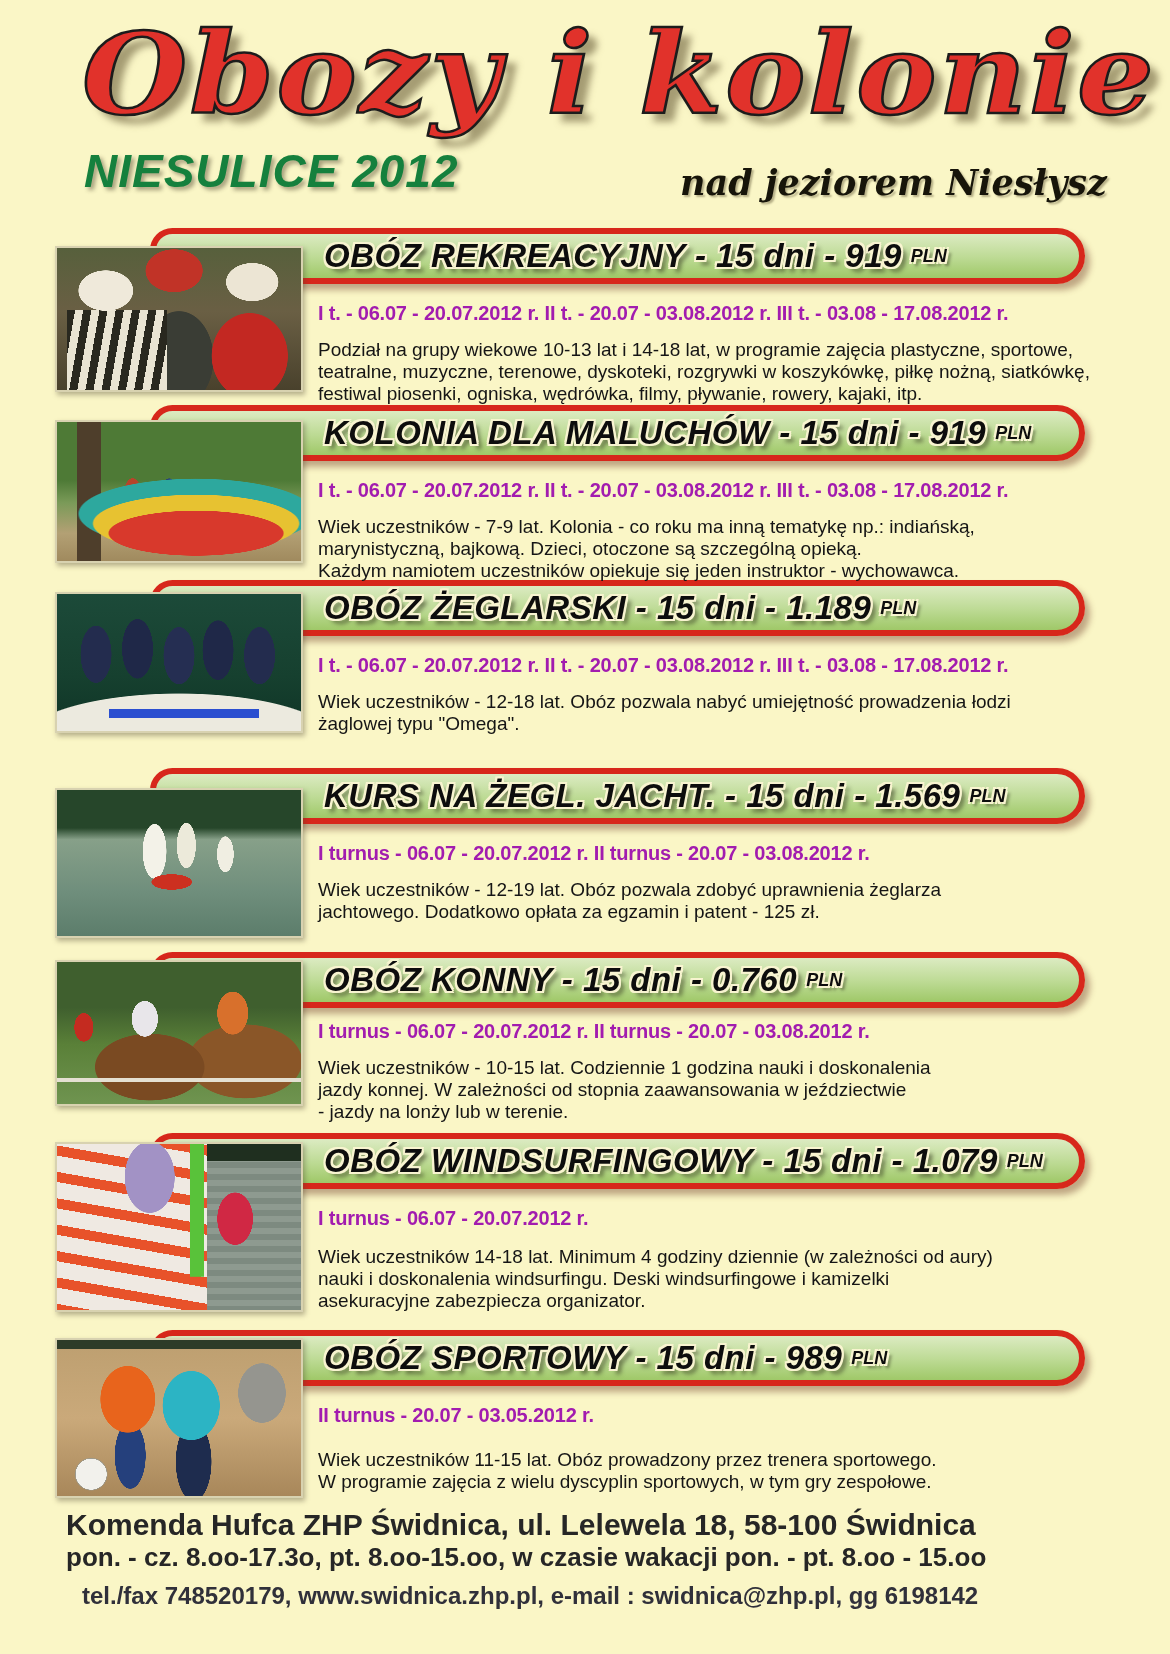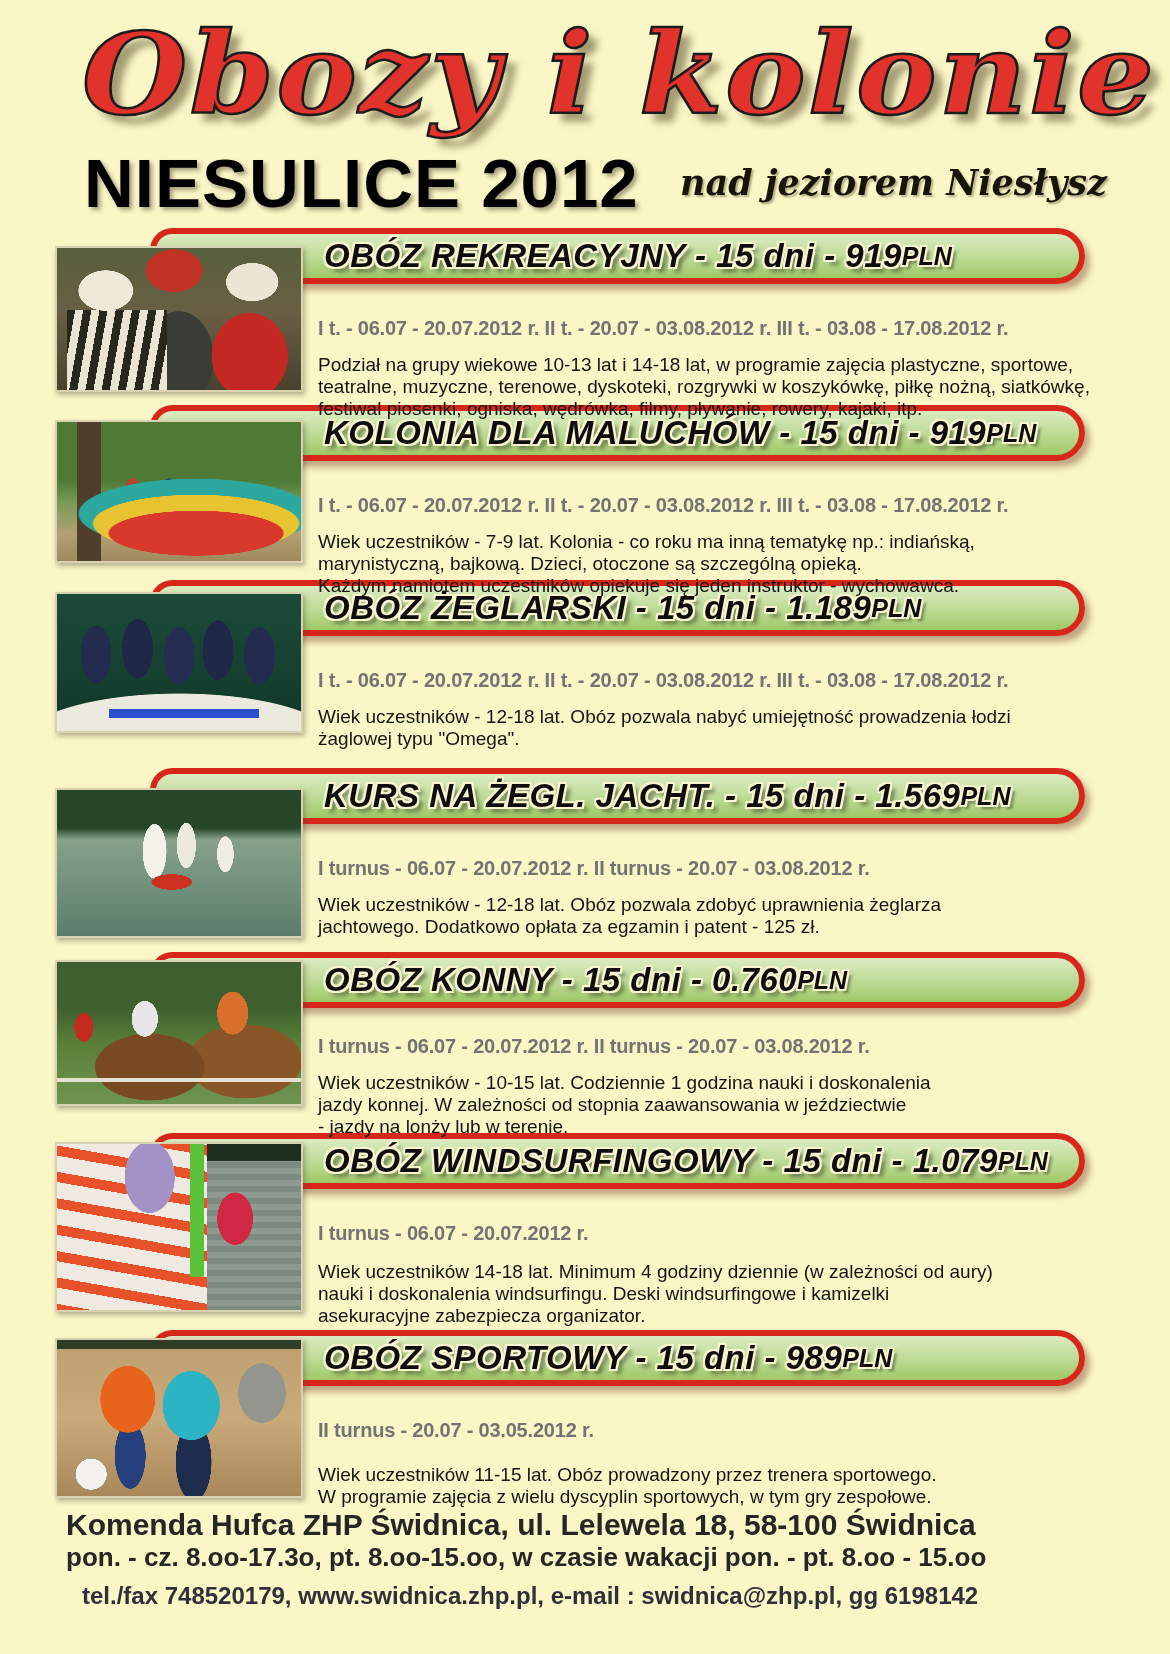--- a/index.html
+++ b/index.html
@@ -11,22 +11,22 @@
   .main-title{
     position:absolute; left:82px; top:8px;
     font-family:"DejaVu Serif", serif; font-style:italic; font-weight:bold;
     font-size:112px; letter-spacing:2px; color:#e1322b; white-space:nowrap;
     -webkit-text-stroke:2.5px #1c1c1c;
     text-shadow:9px 9px 7px rgba(95,82,48,.55);
     transform:scaleX(1.08); transform-origin:left center;
   }
   .sub-title{
     position:absolute; left:84px; top:144px;
-    font-size:69px; font-weight:800; letter-spacing:1px; color:#000000;
-    white-space:nowrap; text-shadow:3px 3px 4px rgba(60,50,30,.45);
+    font-size:46px; font-weight:800; letter-spacing:1px; color:#15803d;
+    white-space:nowrap; text-shadow:3px 3px 4px rgba(60,50,30,.45);font-style:italic;
   }
   .tagline{
     position:absolute; left:680px; top:162px;
     font-family:"DejaVu Serif", serif; font-style:italic; font-weight:bold;
     font-size:35px; color:#17150a; white-space:nowrap;
     text-shadow:2px 2px 2px rgba(80,70,40,.4);
   }
 
   
   .section{ position:absolute; left:55px; width:1060px; }
@@ -37,31 +37,31 @@
     box-shadow:5px 6px 6px rgba(120,70,50,.45);
     display:flex; align-items:center; padding-left:168px; white-space:nowrap;text-align:right;
   }
   .banner-title{
     font-size:33px; font-weight:bold; font-style:italic; color:#0d0d0d; letter-spacing:.5px;
     text-shadow:-2px -2px 0 #f8f4d0,2px -2px 0 #f8f4d0,-2px 2px 0 #f8f4d0,2px 2px 0 #f8f4d0,
       -2px 0 0 #f8f4d0,2px 0 0 #f8f4d0,0 -2px 0 #f8f4d0,0 2px 0 #f8f4d0,
       5px 5px 4px rgba(40,40,20,.55);
   }
   .banner-currency{
-    font-size:25px; font-weight:bold; font-style:italic; color:#0d0d0d; 
+    font-size:18px; font-weight:bold; font-style:italic; color:#0d0d0d; margin-left:9px;
     text-shadow:-2px -2px 0 #f8f4d0,2px -2px 0 #f8f4d0,-2px 2px 0 #f8f4d0,2px 2px 0 #f8f4d0,
       4px 4px 3px rgba(40,40,20,.5);
   }
   .photo{
     position:absolute; left:0; width:248px; z-index:2;
     border:2px solid #d8d2b0; box-shadow:2px 3px 5px rgba(80,70,50,.4);
     background-repeat:no-repeat;
   }
   .txt{ position:absolute; left:263px; top:74px; z-index:3; width:830px; }
-  .dates{ font-size:20px; font-weight:bold; color:#737373; white-space:nowrap; letter-spacing:-.2px;margin-top:15px; }
+  .dates{ font-size:20px; font-weight:bold; color:#a21caf; white-space:nowrap; letter-spacing:-.2px; }
   .desc{ font-size:19px; color:#151515; line-height:22px; margin-top:14px; white-space:pre-line; }
 
   
   #s1{ top:228px; } #s1 .photo{ top:18px; height:146px; }
   #s2{ top:405px; } #s2 .photo{ top:15px; height:143px; }
   #s3{ top:580px; } #s3 .photo{ top:12px; height:141px; }
   #s4{ top:768px; } #s4 .photo{ top:20px; height:150px; }
   #s5{ top:952px; } #s5 .photo{ top:8px;  height:146px; } #s5 .txt{ top:68px; }
   #s6{ top:1133px;} #s6 .photo{ top:9px;  height:170px; } #s6 .desc{ margin-top:16px; }
   #s7{ top:1330px;} #s7 .photo{ top:8px;  height:160px; } #s7 .desc{ margin-top:22px; }
@@ -204,21 +204,21 @@
   </div>
 
   <div class="section" id="s4">
     <div class="banner">
       <span class="banner-title">KURS NA ŻEGL. JACHT. - 15 dni - 1.569</span>
       <span class="banner-currency">PLN</span>
     </div>
     <div class="photo ph4" title="sailing dinghies with white sails on the lake"></div>
     <div class="txt">
       <div class="dates">I turnus  - 06.07 - 20.07.2012 r. II turnus - 20.07 - 03.08.2012 r.</div>
-      <div class="desc">Wiek uczestników - 12-18 lat. Obóz pozwala zdobyć uprawnienia żeglarza
+      <div class="desc">Wiek uczestników - 12-19 lat. Obóz pozwala zdobyć uprawnienia żeglarza
 jachtowego. Dodatkowo opłata za egzamin i patent - 125 zł.</div>
     </div>
   </div>
 
   <div class="section" id="s5">
     <div class="banner">
       <span class="banner-title">OBÓZ KONNY - 15 dni - 0.760</span>
       <span class="banner-currency">PLN</span>
     </div>
     <div class="photo ph5" title="young riders on horses in green meadow"></div>

